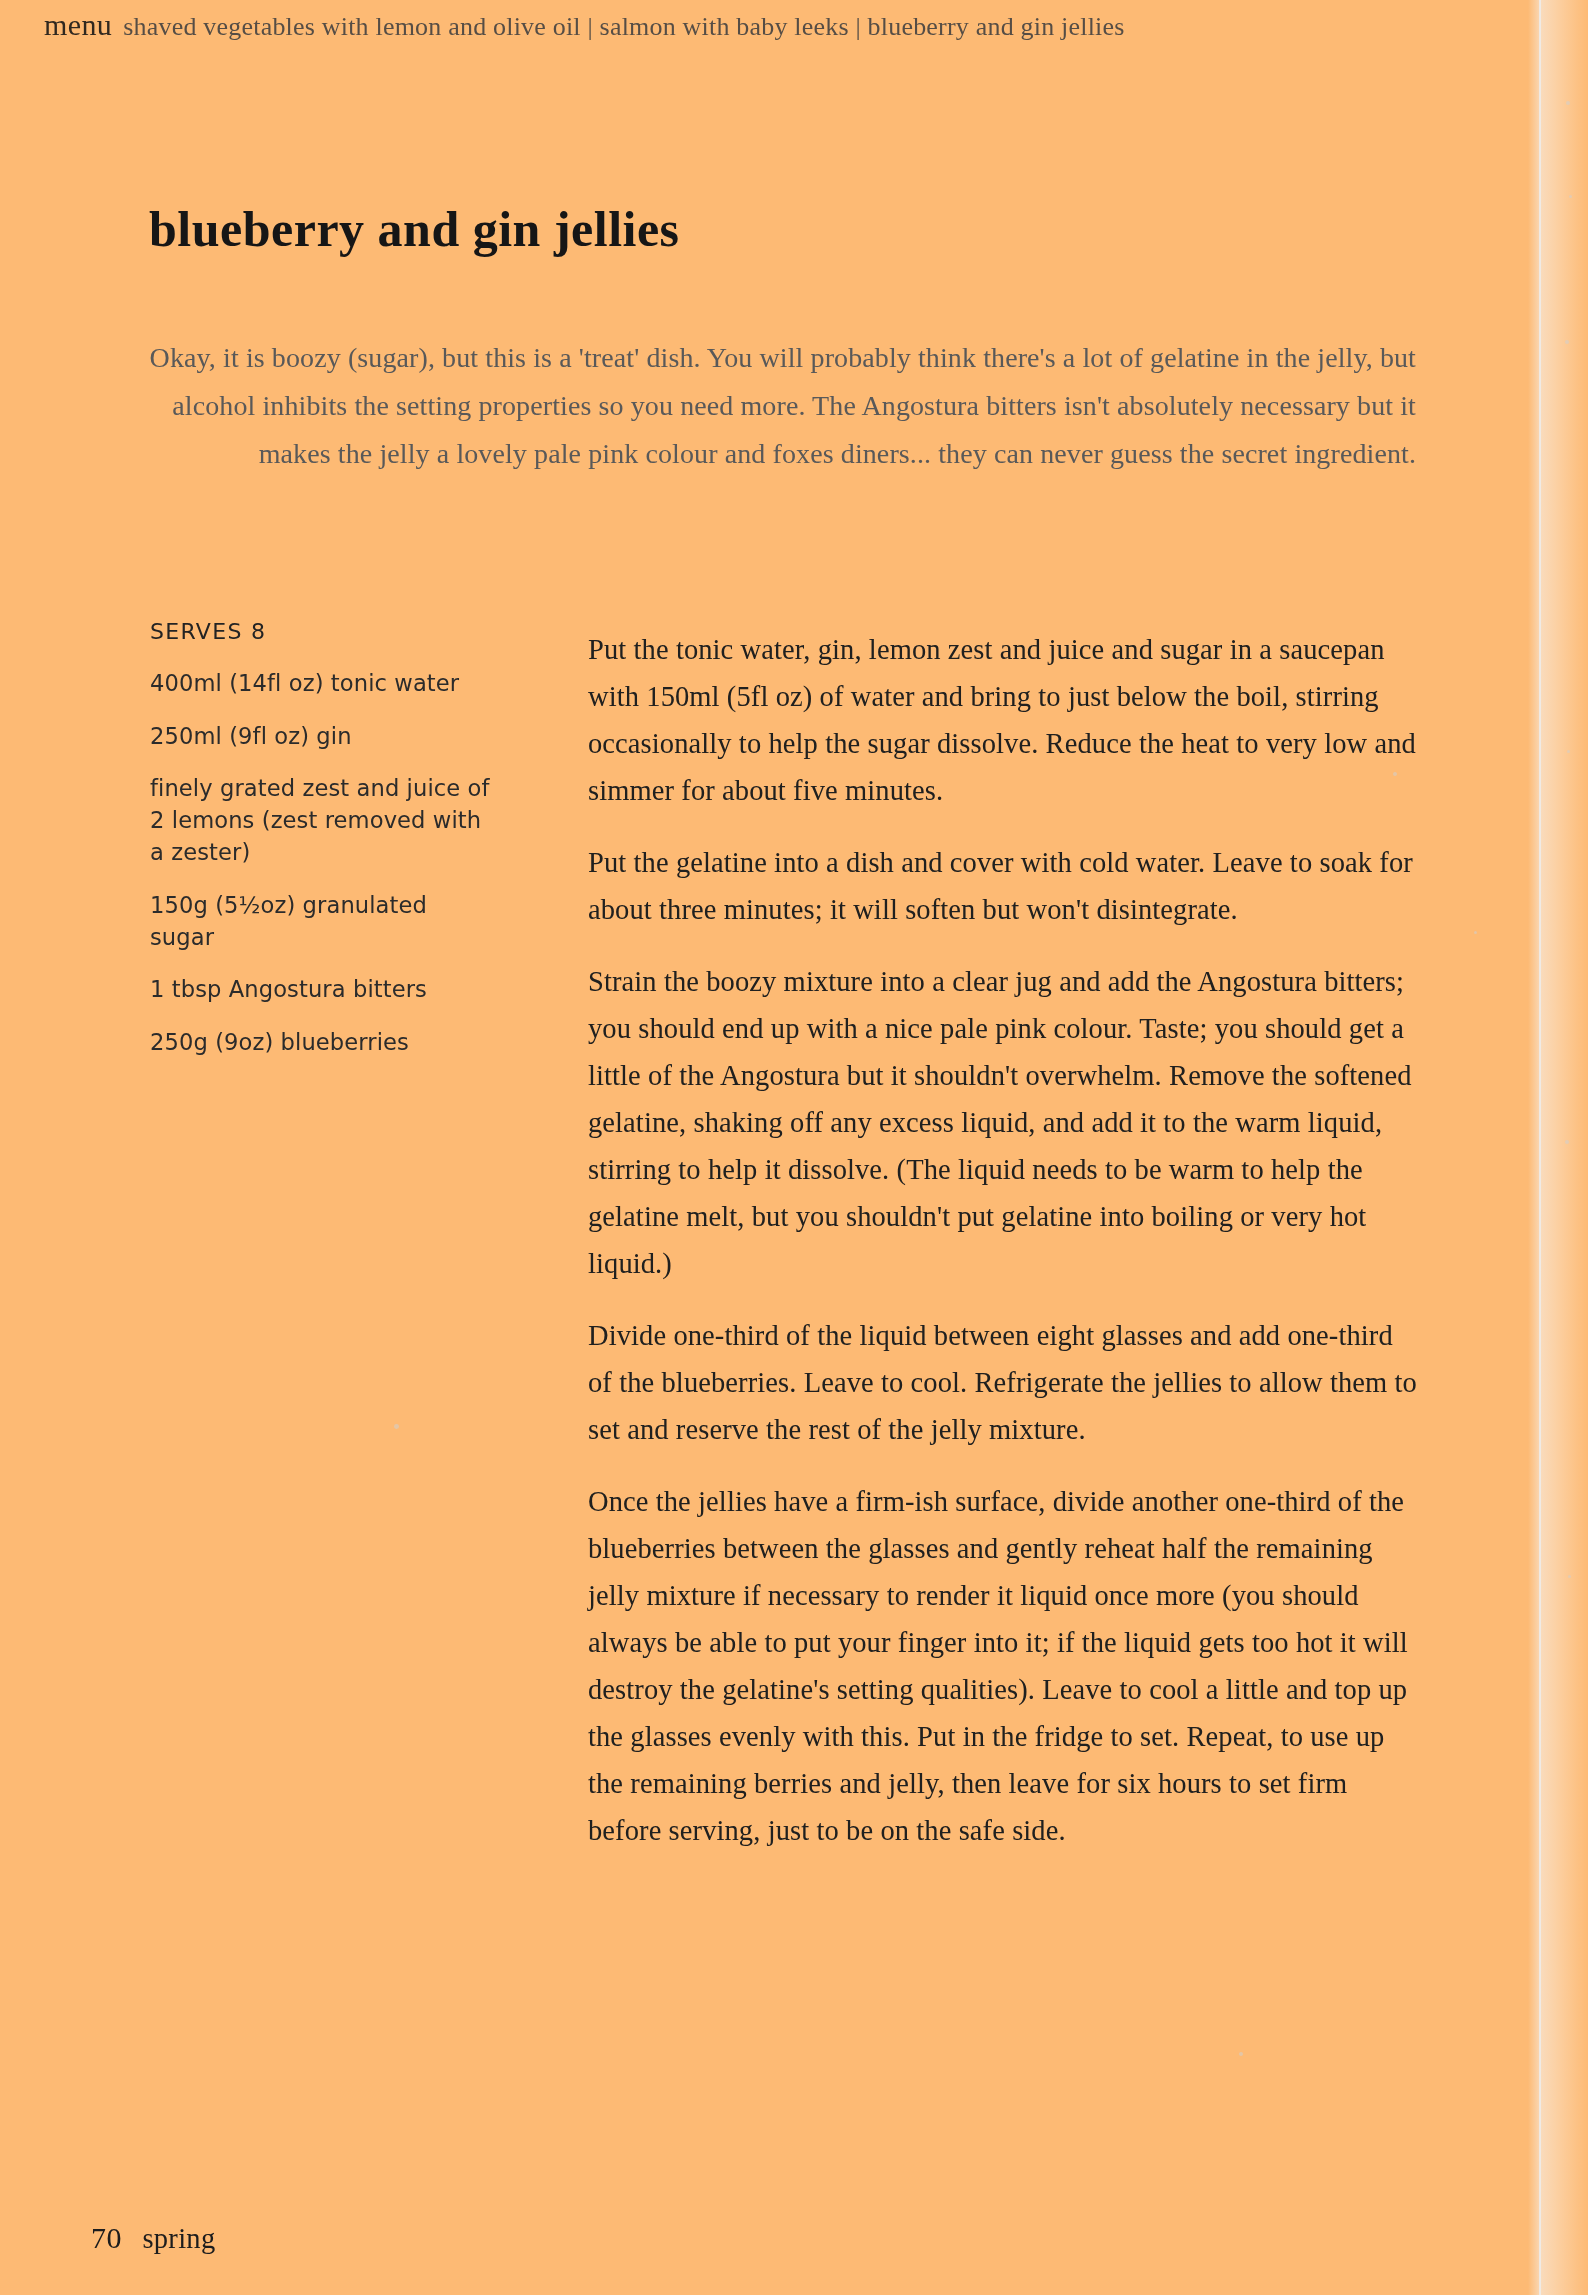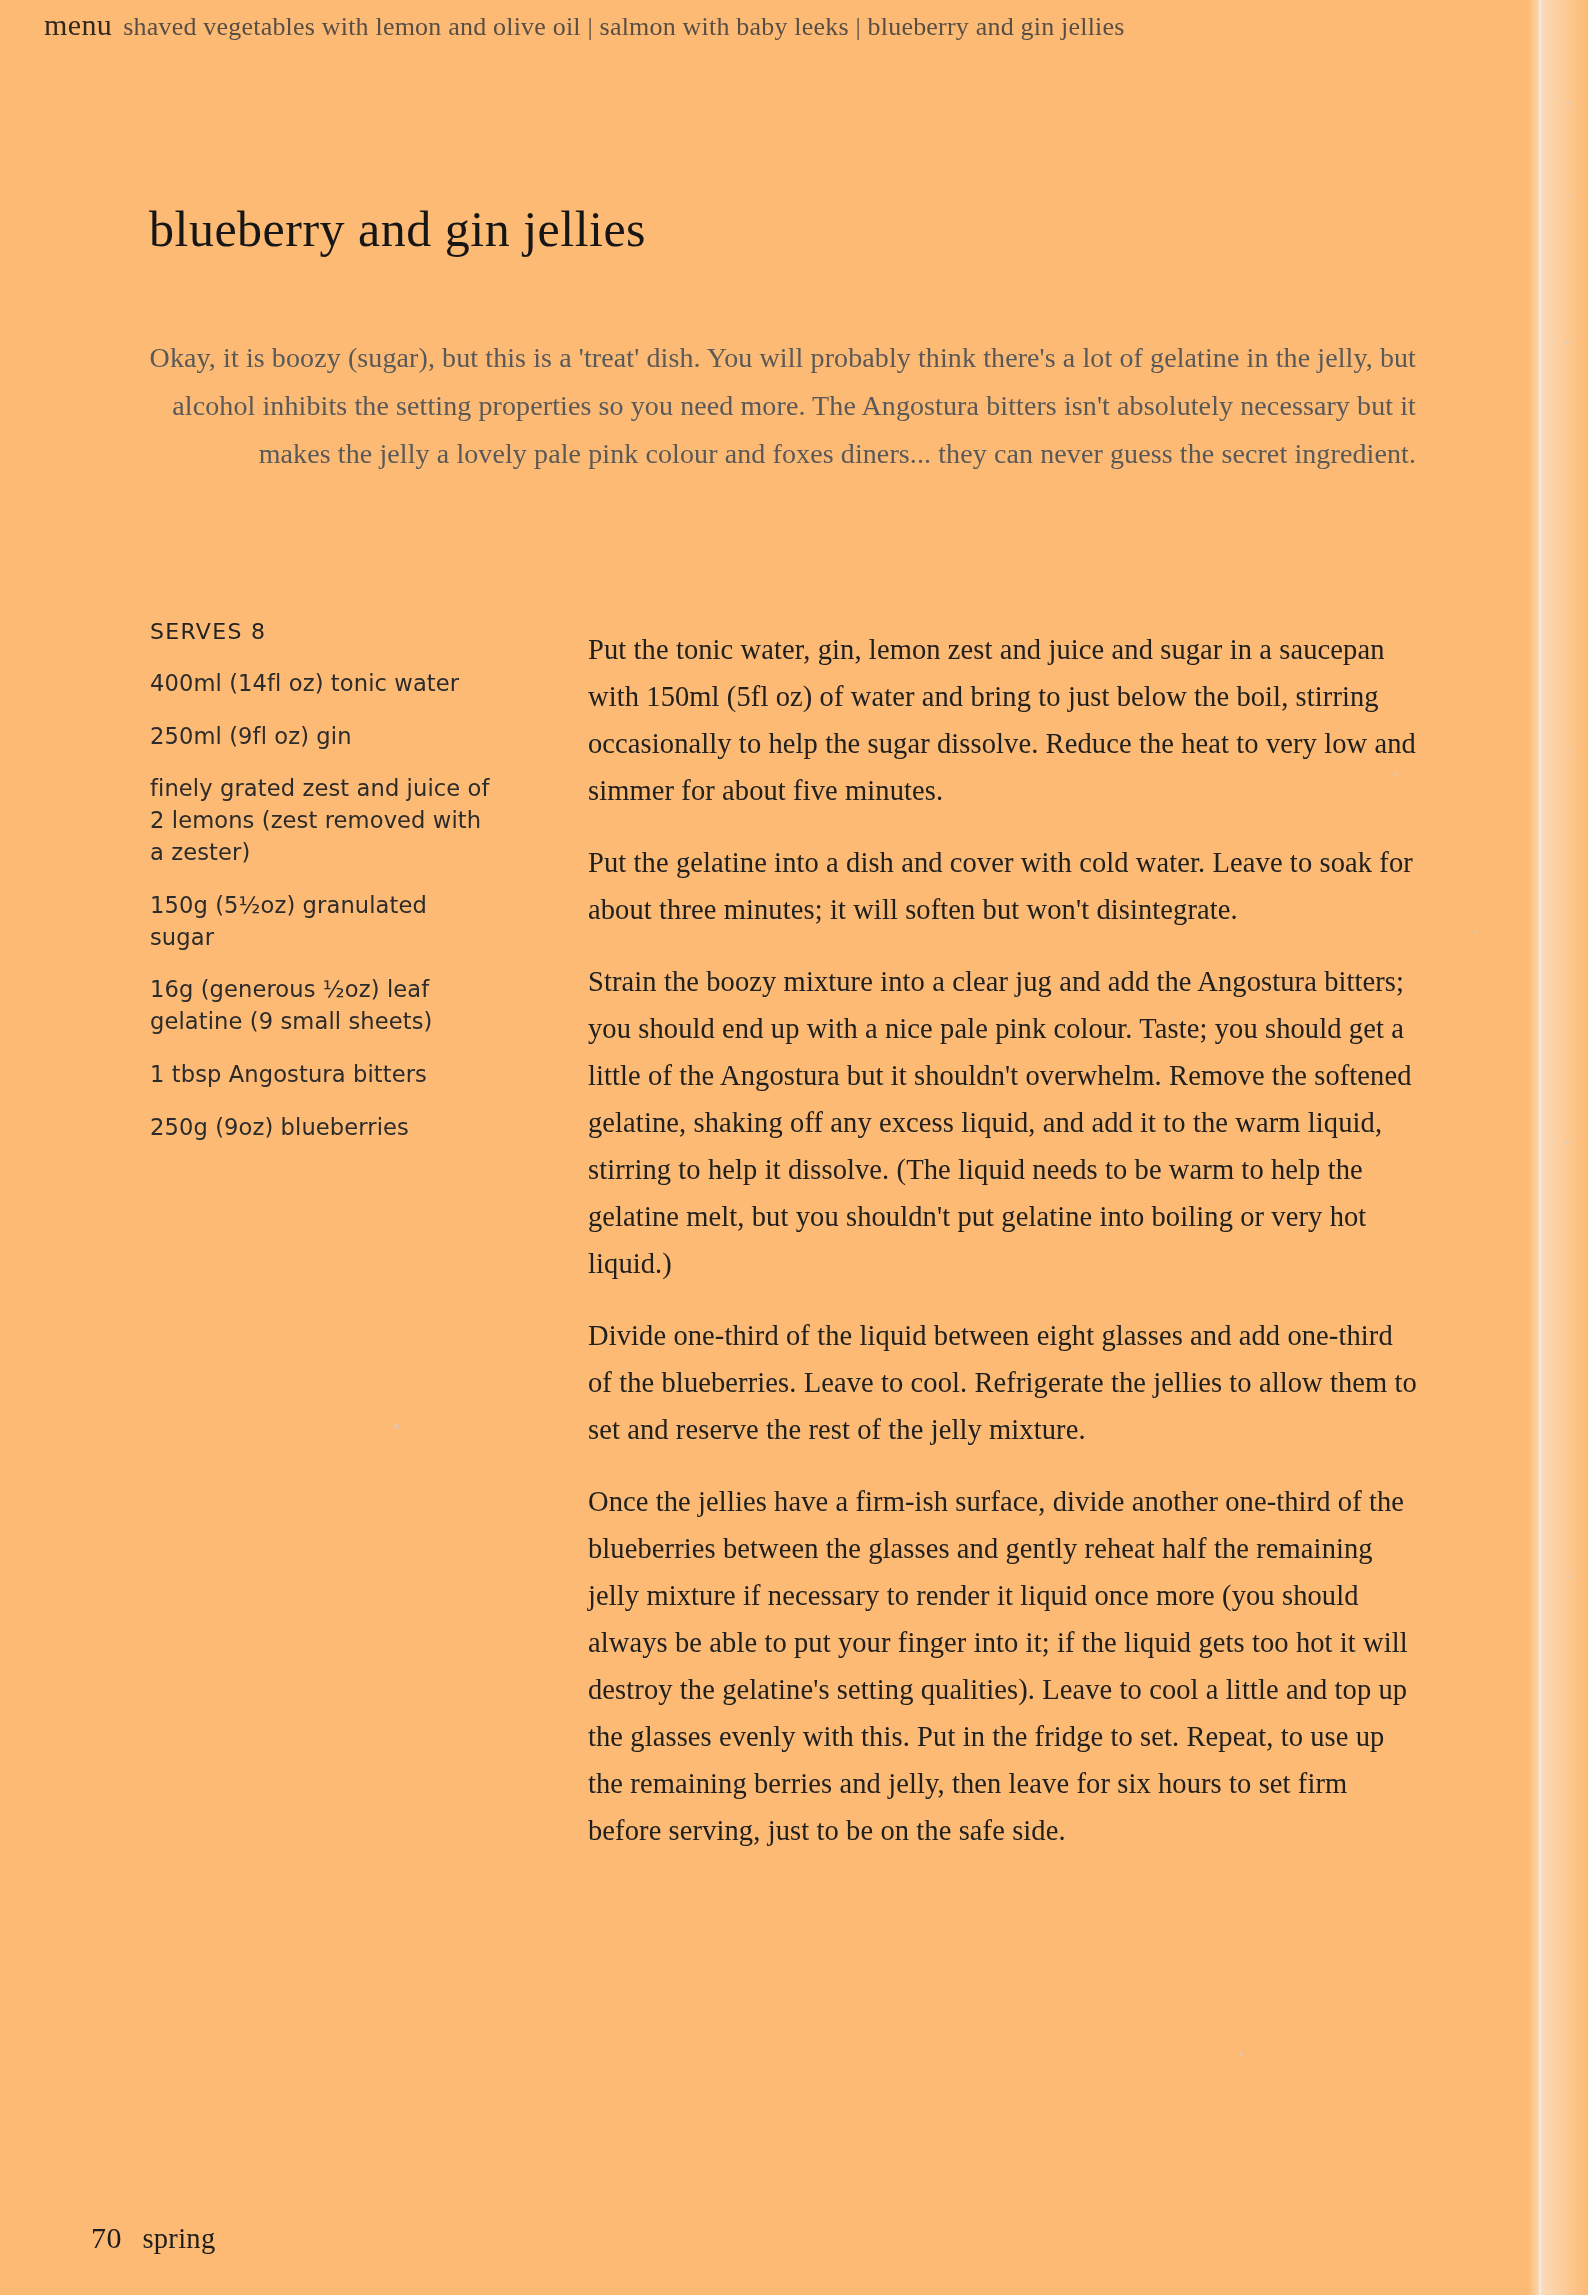--- a/index.html
+++ b/index.html
@@ -72,21 +72,21 @@
     color: #3f3f3f;
     margin-left: 11px;
   }
 
   
   .recipe-title {
     position: absolute;
     left: 149px;
     top: 166px;
     font-size: 50px;
-    font-weight: 400;
+    font-weight: 700;
     letter-spacing: 0.5px;
     color: #161616;
     white-space: nowrap;
   }
 
   
   .intro {
     position: absolute;
     left: 149px;
     top: 306px;
@@ -170,21 +170,20 @@
   <h1 class="recipe-title">blueberry and gin jellies</h1>
 
   <p class="intro">Okay, it is boozy (sugar), but this is a 'treat' dish. You will probably think there's a lot of gelatine in the jelly, but alcohol inhibits the setting properties so you need more. The Angostura bitters isn't absolutely necessary but it makes the jelly a lovely pale pink colour and foxes diners... they can never guess the secret ingredient.</p>
 
   <div class="ingredients">
     <div class="serves">SERVES 8</div>
     <div class="ing-item">400ml (14fl oz) tonic water</div>
     <div class="ing-item">250ml (9fl oz) gin</div>
     <div class="ing-item">finely grated zest and juice of 2 lemons (zest removed with a zester)</div>
     <div class="ing-item">150g (5½oz) granulated sugar</div>
-    <div class="ing-item">16g (generous ½oz) leaf gelatine (9 small sheets)</div>
     <div class="ing-item">1 tbsp Angostura bitters</div>
     <div class="ing-item">250g (9oz) blueberries</div>
   </div>
 
   <div class="method">
     <p>Put the tonic water, gin, lemon zest and juice and sugar in a saucepan with 150ml (5fl oz) of water and bring to just below the boil, stirring occasionally to help the sugar dissolve. Reduce the heat to very low and simmer for about five minutes.</p>
     <p>Put the gelatine into a dish and cover with cold water. Leave to soak for about three minutes; it will soften but won't disintegrate.</p>
     <p>Strain the boozy mixture into a clear jug and add the Angostura bitters; you should end up with a nice pale pink colour. Taste; you should get a little of the Angostura but it shouldn't overwhelm. Remove the softened gelatine, shaking off any excess liquid, and add it to the warm liquid, stirring to help it dissolve. (The liquid needs to be warm to help the gelatine melt, but you shouldn't put gelatine into boiling or very hot liquid.)</p>
     <p>Divide one-third of the liquid between eight glasses and add one-third of the blueberries. Leave to cool. Refrigerate the jellies to allow them to set and reserve the rest of the jelly mixture.</p>
     <p>Once the jellies have a firm-ish surface, divide another one-third of the blueberries between the glasses and gently reheat half the remaining jelly mixture if necessary to render it liquid once more (you should always be able to put your finger into it; if the liquid gets too hot it will destroy the gelatine's setting qualities). Leave to cool a little and top up the glasses evenly with this. Put in the fridge to set. Repeat, to use up the remaining berries and jelly, then leave for six hours to set firm before serving, just to be on the safe side.</p>

